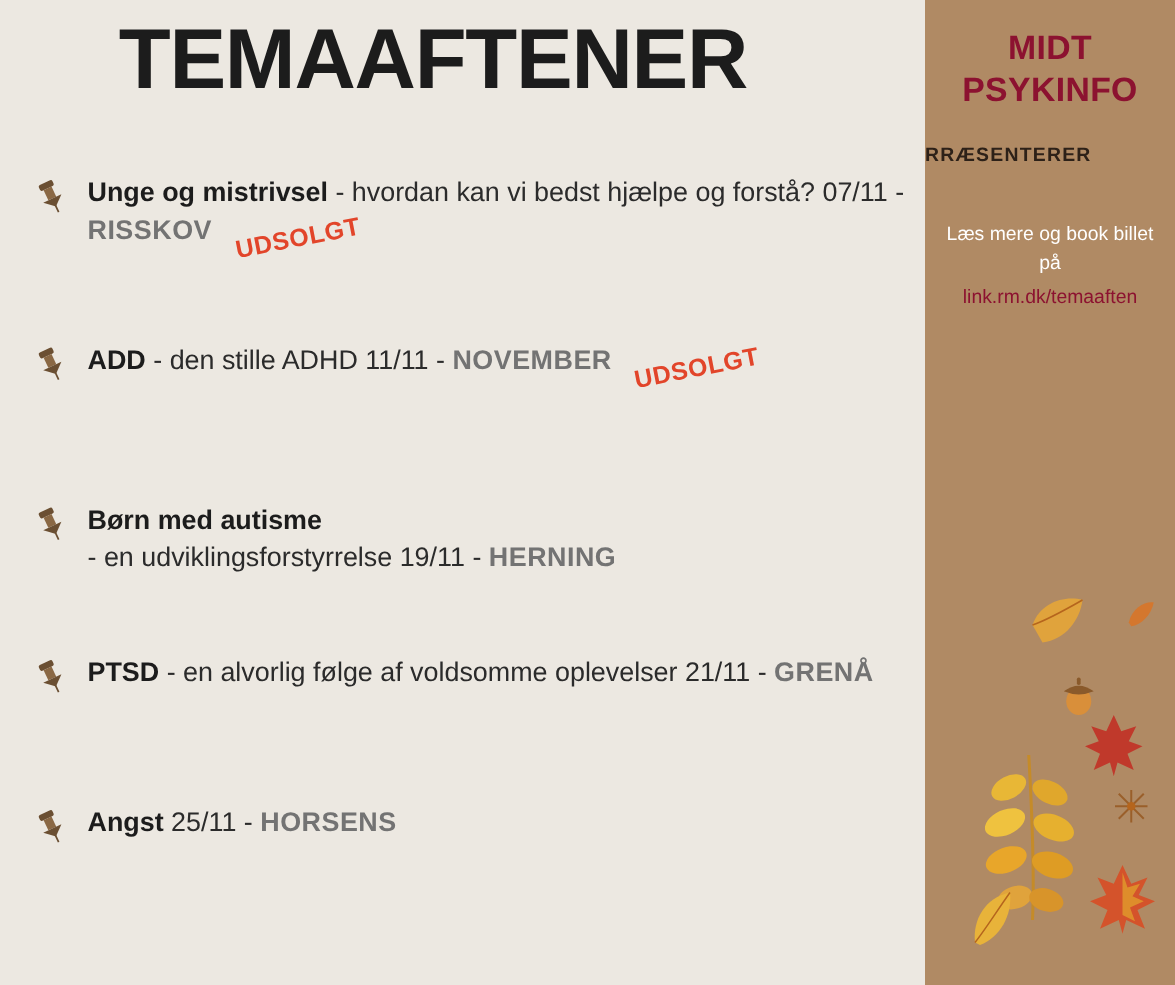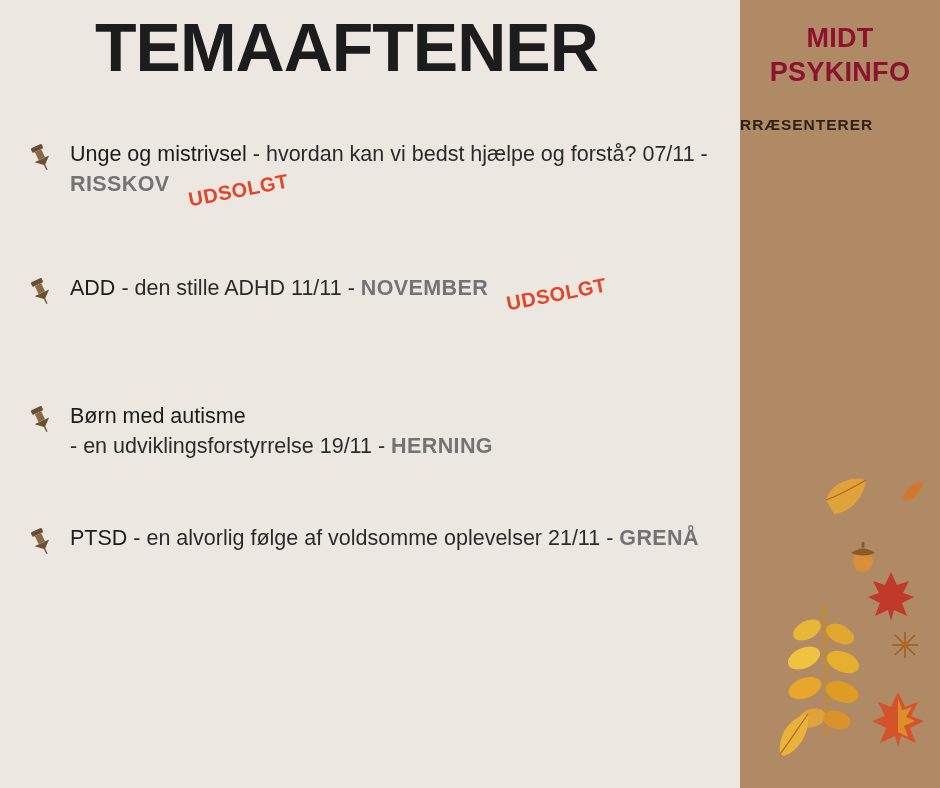--- a/index.html
+++ b/index.html
@@ -57,21 +57,21 @@
     width: 30px;
     height: 30px;
   }
   .event-line {
     font-size: 21.5px;
     color: #2b2b2b;
     line-height: 1.38;
     font-family: "Liberation Sans", sans-serif;
   }
   .ev-title {
-    font-weight: normal;
+    font-weight: bold;
     color: #1c1c1c;
   }
   .ev-city {
     font-weight: bold;
     color: #737373;
     letter-spacing: 0.4px;
   }
   .sold-out {
     display: inline-block;
     color: #e2452a;
@@ -213,34 +213,53 @@
               <path d="M7 17 L23 17 L15 24 Z" fill="#6b4f32"></path>
               <rect x="14.3" y="23" width="1.4" height="6" fill="#6b4f32"></rect>
             </g>
           </svg>
         </span>
         <div class="event-line">
           <span class="ev-title">PTSD</span><span> - en alvorlig følge af voldsomme oplevelser 21/11 - </span><span class="ev-city">GRENÅ</span>
         </div>
       </div>
 
+      <div class="event ev5">
+        <span class="pin-icon">
+          <svg width="30" height="30" viewBox="0 0 30 30">
+            <g transform="rotate(-25 15 15)">
+              <rect x="9" y="3" width="12" height="5" rx="1.5" fill="#6b4f32"></rect>
+              <rect x="11.5" y="8" width="7" height="9" fill="#8a6844"></rect>
+              <path d="M7 17 L23 17 L15 24 Z" fill="#6b4f32"></path>
+              <rect x="14.3" y="23" width="1.4" height="6" fill="#6b4f32"></rect>
+            </g>
+          </svg>
+        </span>
+        <div class="event-line">
+          <span class="ev-title">Angst</span><span> 25/11 - </span><span class="ev-city">HORSENS</span>
+        </div>
+      </div>
 
     </div>
   </div>
 
   <div class="right">
 
     <div class="brand">
       <div>MIDT</div>
       <div>PSYKINFO</div>
     </div>
 
     <div class="presents">RRÆSENTERER</div>
 
 
+    <div class="book-text">
+      <span>Læs mere og book billet på</span>
+      <a class="book-link" href="#">link.rm.dk/temaaften</a>
+    </div>
 
     <svg class="leaf" style="left:78px; top:470px;" width="56" height="50" viewBox="0 0 56 50">
       <path d="M8 30 C14 12, 34 6, 48 10 C46 26, 34 42, 16 44 Z" fill="#e0a33c"></path>
       <path d="M8 30 C20 26, 34 18, 48 10" stroke="#b5651d" stroke-width="1.3" fill="none"></path>
     </svg>
     <svg class="leaf" style="left:160px; top:478px;" width="26" height="26" viewBox="0 0 26 26">
       <path d="M3 20 C6 8, 16 3, 23 4 C21 14, 13 22, 5 23 Z" fill="#d4772e"></path>
     </svg>
     <svg class="leaf" style="left:106px; top:540px;" width="34" height="34" viewBox="0 0 34 34">
       <ellipse cx="17" cy="21" rx="10" ry="11" fill="#d98f3a"></ellipse>

